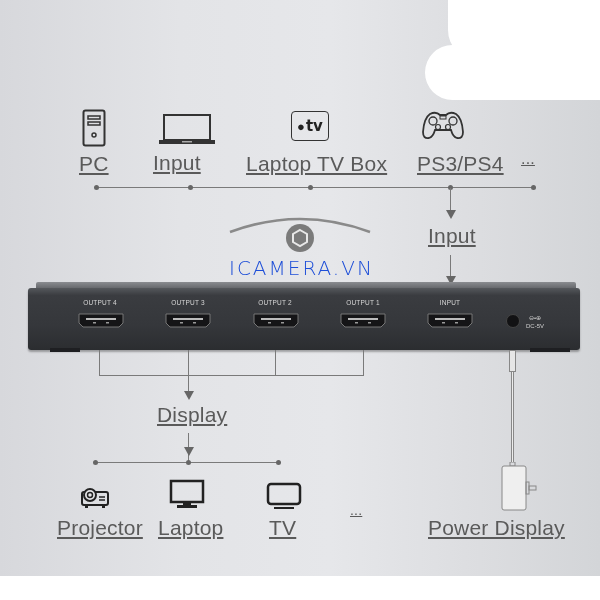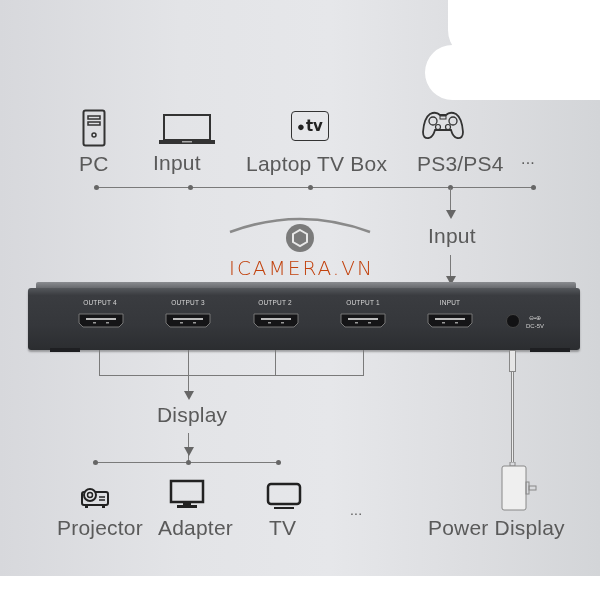--- a/index.html
+++ b/index.html
@@ -5,21 +5,21 @@
   * { margin:0; padding:0; box-sizing:border-box; }
   html, body { width:600px; height:600px; overflow:hidden; background:#ffffff; }
   body { font-family: "Liberation Sans", "DejaVu Sans", sans-serif; position:relative; }
   .bg {
     position:absolute; left:0; top:0; width:600px; height:576px;
     background: linear-gradient(90deg, #d7d8dc 0%, #e3e4e7 30%, #e6e7ea 55%, #dcdde0 80%, #d3d5d8 100%);
   }
   .blob { position:absolute; background:#ffffff; }
   .blob1 { left:448px; top:0; width:152px; height:60px; border-radius:0 0 0 30px; }
   .blob2 { left:425px; top:45px; width:175px; height:55px; border-radius:30px 0 0 30px; }
-  .label { position:absolute; color:#5a5a5a; font-size:21px; letter-spacing:0.2px; white-space:nowrap; }
+  .label { position:absolute; color:#5a5a5a; font-size:21px; letter-spacing:0.2px; white-space:nowrap;text-decoration:underline; }
   .icon { position:absolute; }
   .hline { position:absolute; height:1px; background:#7a7a7a; }
   .vline { position:absolute; width:1px; background:#7a7a7a; }
   .dot { position:absolute; width:5px; height:5px; border-radius:50%; background:#666; }
   .arrow { position:absolute; width:0; height:0; border-left:5px solid transparent; border-right:5px solid transparent; border-top:9px solid #666; }
   .device {
     position:absolute; left:28px; top:288px; width:552px; height:62px;
     background: linear-gradient(180deg, #55585c 0%, #3a3c40 12%, #35373b 60%, #2b2d30 100%);
     border-radius:3px;
     box-shadow: 0 2px 2px rgba(0,0,0,0.3);
@@ -28,21 +28,21 @@
     position:absolute; left:36px; top:282px; width:540px; height:8px;
     background: linear-gradient(180deg, #8a8c90, #5c5e62);
     border-radius:2px 2px 0 0;
   }
   .foot { position:absolute; top:348px; height:4px; background:#1e1f22; }
   .port-label { position:absolute; color:#d8d8d8; font-size:6.5px; letter-spacing:0.2px; text-align:center; width:60px; }
   .hdmi { position:absolute; width:46px; height:15px; }
   .jack { position:absolute; width:14px; height:14px; border-radius:50%; background:#121214; left:506px; top:314px; border:1px solid #444; }
   .dc-label { position:absolute; color:#cfcfcf; font-size:6px; left:526px; top:314px; text-align:center; line-height:8px; }
   .watermark { position:absolute; left:225px; top:210px; width:150px; height:70px; }
-  .wm-text { position:absolute; left:229px; top:256px; color:#c2410c; font-size:20px; letter-spacing:2px; font-family:"DejaVu Sans", sans-serif; font-weight:300; }
+  .wm-text { position:absolute; left:229px; top:256px; color:#1d4ed8; font-size:20px; letter-spacing:2px; font-family:"DejaVu Sans", sans-serif; font-weight:300; }
 </style>
 </head>
 <body>
 
 <div class="bg"></div>
 <div class="blob blob1"></div>
 <div class="blob blob2"></div>
 
 <svg class="icon" style="left:82px;top:109px" width="24" height="38" viewBox="0 0 24 38">
   <rect x="1.5" y="1.5" width="21" height="35" rx="2" fill="none" stroke="#333" stroke-width="2"></rect>
@@ -167,21 +167,21 @@
   <rect x="5" y="20" width="3" height="3" fill="#222"></rect>
   <rect x="22" y="20" width="3" height="3" fill="#222"></rect>
 </svg>
 <div class="label" style="left:57px;top:516px">Projector</div>
 
 <svg class="icon" style="left:169px;top:479px" width="36" height="30" viewBox="0 0 36 30">
   <rect x="2" y="2" width="32" height="21" fill="none" stroke="#222" stroke-width="2.5"></rect>
   <rect x="14" y="23" width="8" height="3" fill="#222"></rect>
   <rect x="8" y="26" width="20" height="3" fill="#222"></rect>
 </svg>
-<div class="label" style="left:158px;top:516px">Adapter</div>
+<div class="label" style="left:158px;top:516px">Laptop</div>
 
 <svg class="icon" style="left:266px;top:482px" width="36" height="28" viewBox="0 0 36 28">
   <rect x="2" y="2" width="32" height="20" rx="3" fill="none" stroke="#222" stroke-width="2.5"></rect>
   <rect x="8" y="25" width="20" height="2" fill="#222"></rect>
 </svg>
 <div class="label" style="left:269px;top:516px">TV</div>
 <div class="label" style="left:350px;top:502px;font-size:14px">...</div>
 
 <div style="position:absolute;left:509px;top:350px;width:7px;height:22px;border:1px solid #888;background:#e6e6e6"></div>
 <div style="position:absolute;left:511px;top:372px;width:3px;height:90px;border-left:1px solid #888;border-right:1px solid #888;background:#ececec"></div>

